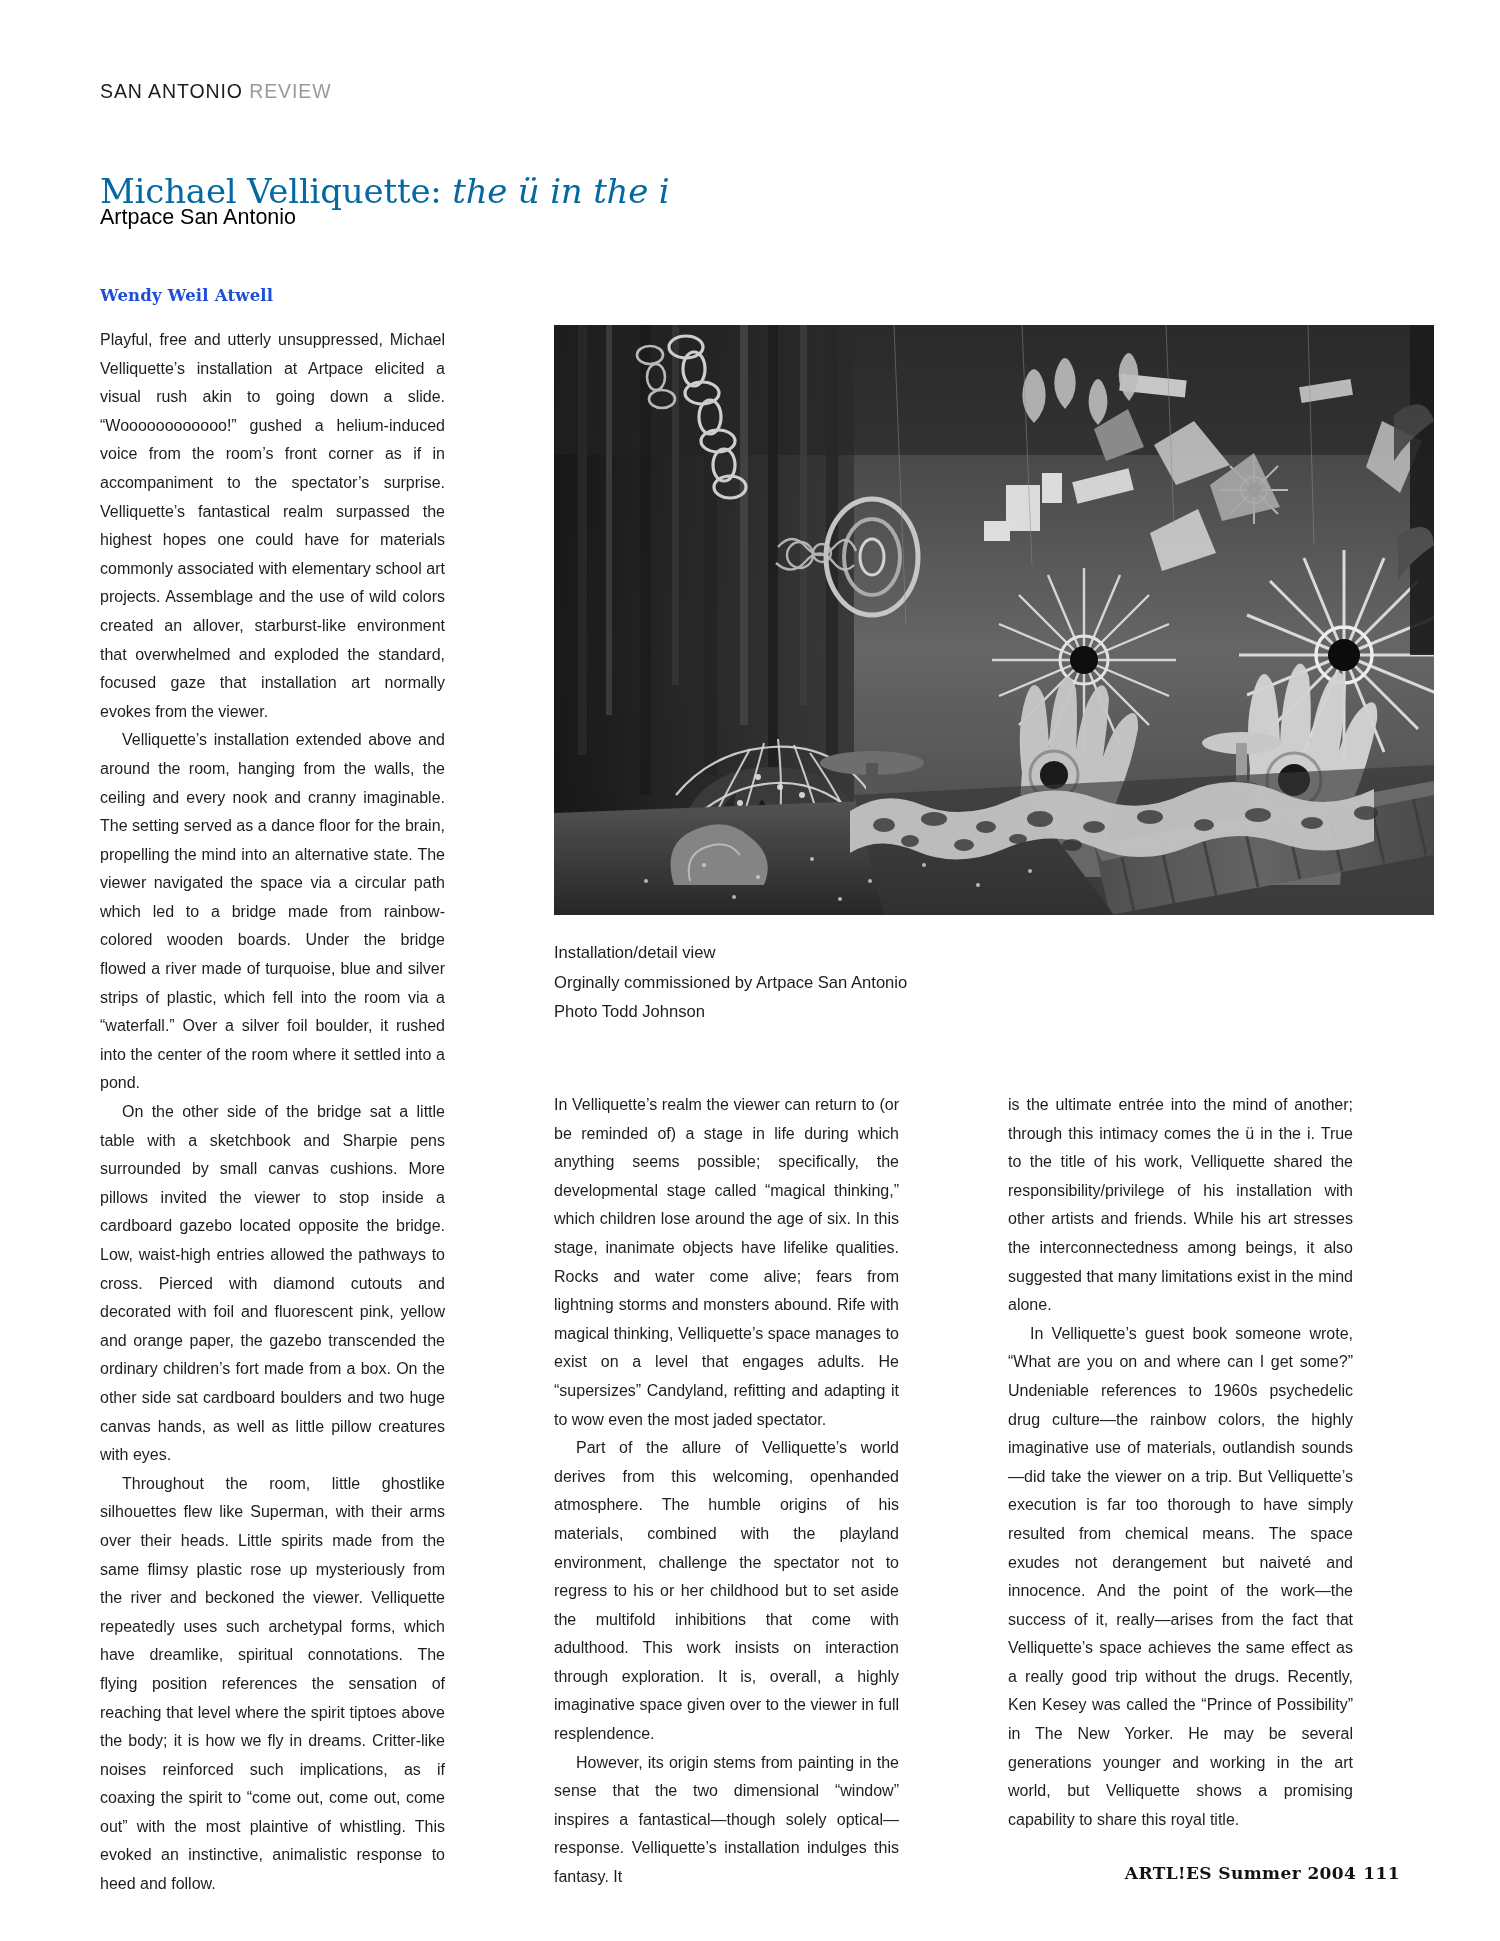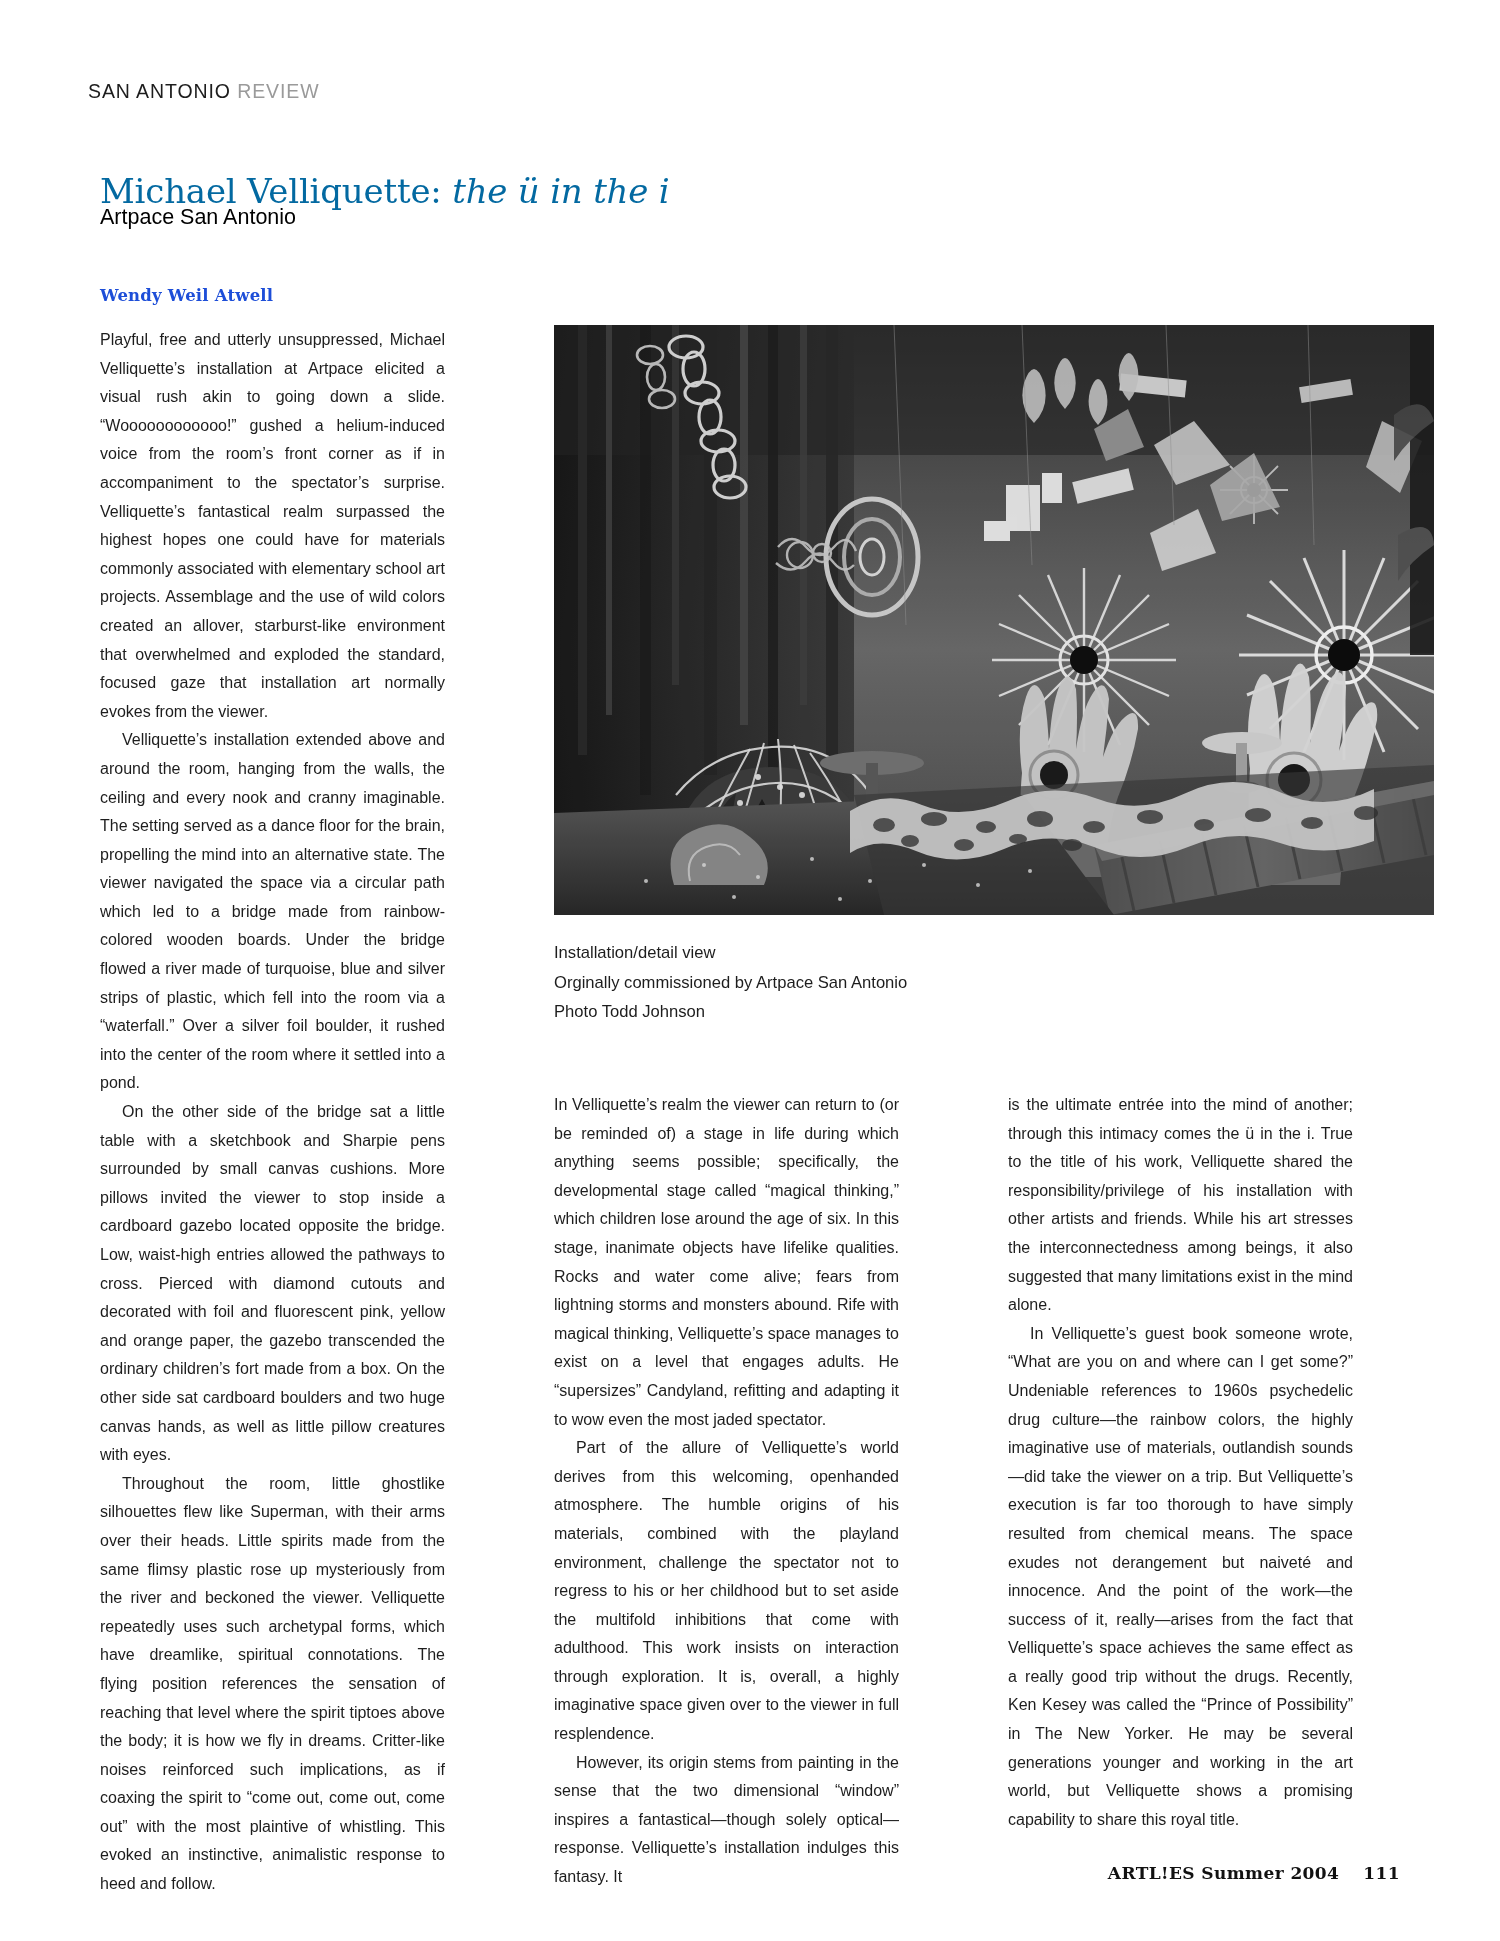--- a/index.html
+++ b/index.html
@@ -18,21 +18,21 @@
   .page {
     position: absolute;
     left: 0; top: 0;
     width: 1500px;
     height: 1941px;
   }
 
   
   .runhead {
     position: absolute;
-    left: 88px;
+    left: 100px;
     top: 80px;
     font-family: "Liberation Sans", sans-serif;
     font-size: 19.5px;
     letter-spacing: 0.9px;
     white-space: nowrap;
   }
   .runhead .rh-strong { color: #1d1d1d; }
   .runhead .rh-light  { color: #9a9a9a; }
 
   
@@ -130,21 +130,21 @@
     position: absolute;
     right: 100px;
     bottom: 58px;
     font-family: "DejaVu Serif", serif;
     font-size: 17px;
     font-weight: 700;
     color: #111111;
     letter-spacing: 0.4px;
     white-space: nowrap;
   }
-  .footer .pagenum { margin-left: 24px; }
+  .footer .pagenum { margin-left: 7px; }
 </style>
 </head>
 <body>
 
 <div class="page">
 
   <div class="runhead">
     <span class="rh-strong">SAN ANTONIO</span>
     <span class="rh-light">REVIEW</span>
   </div>

